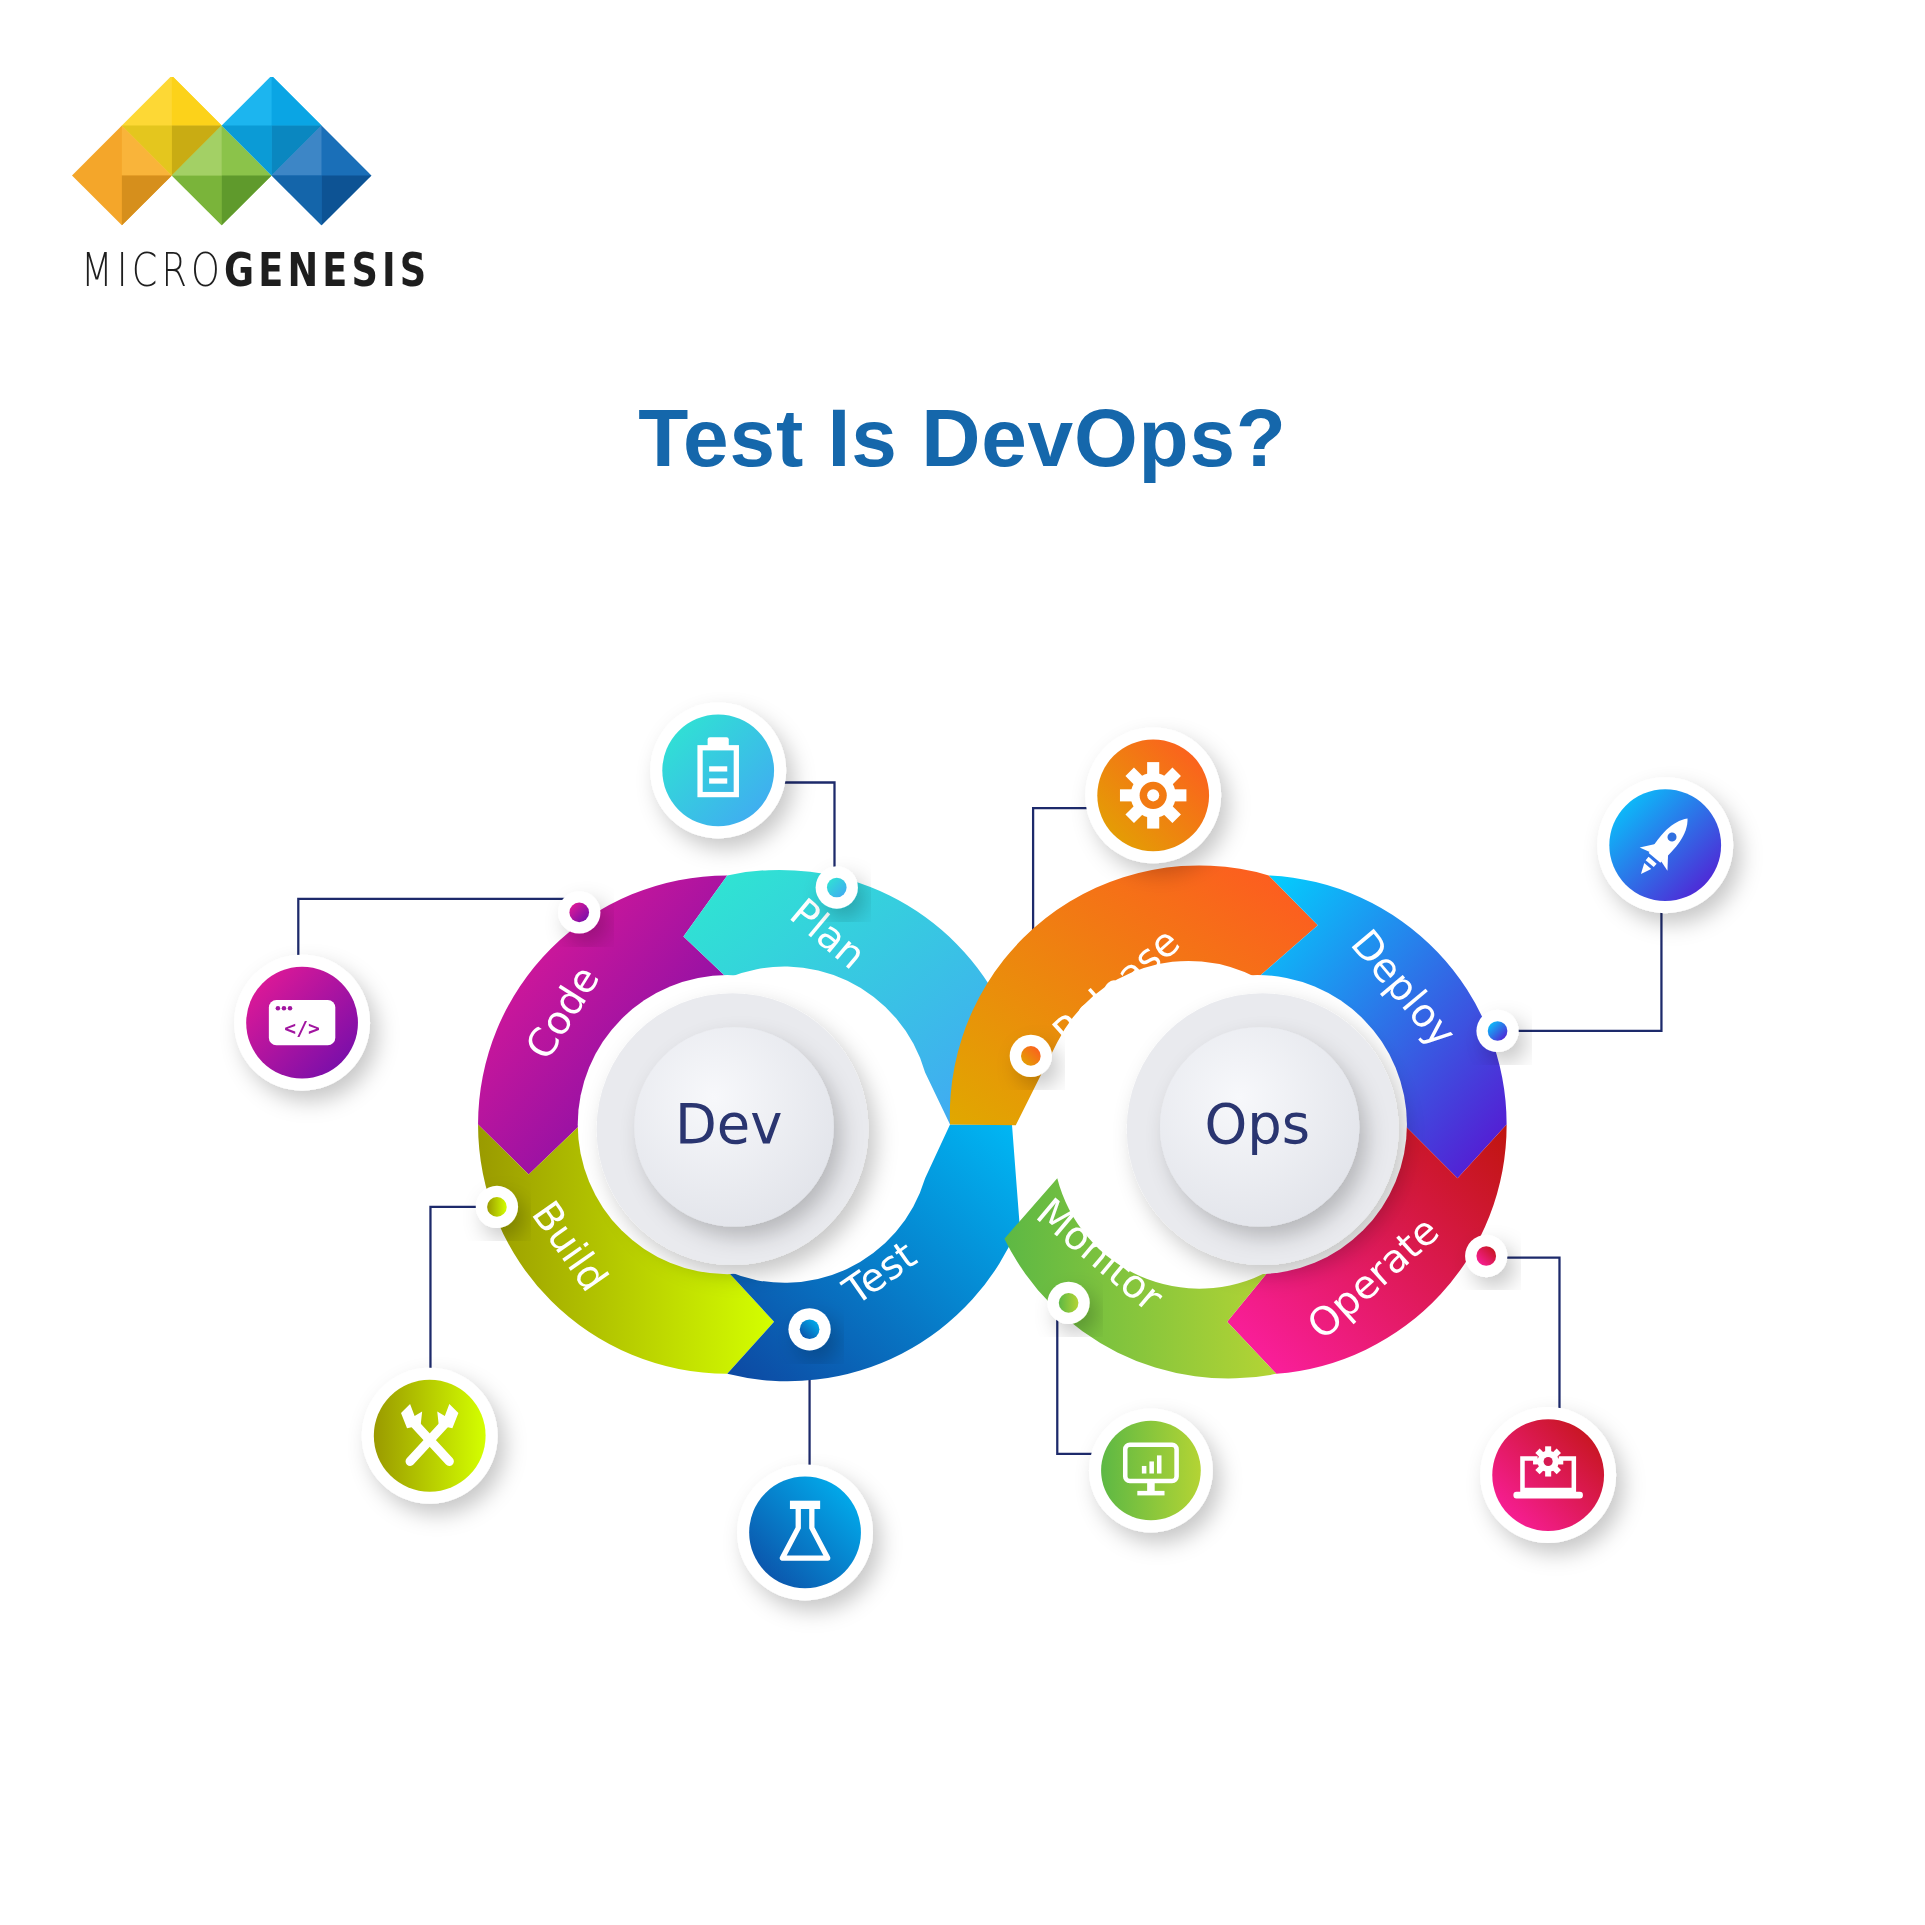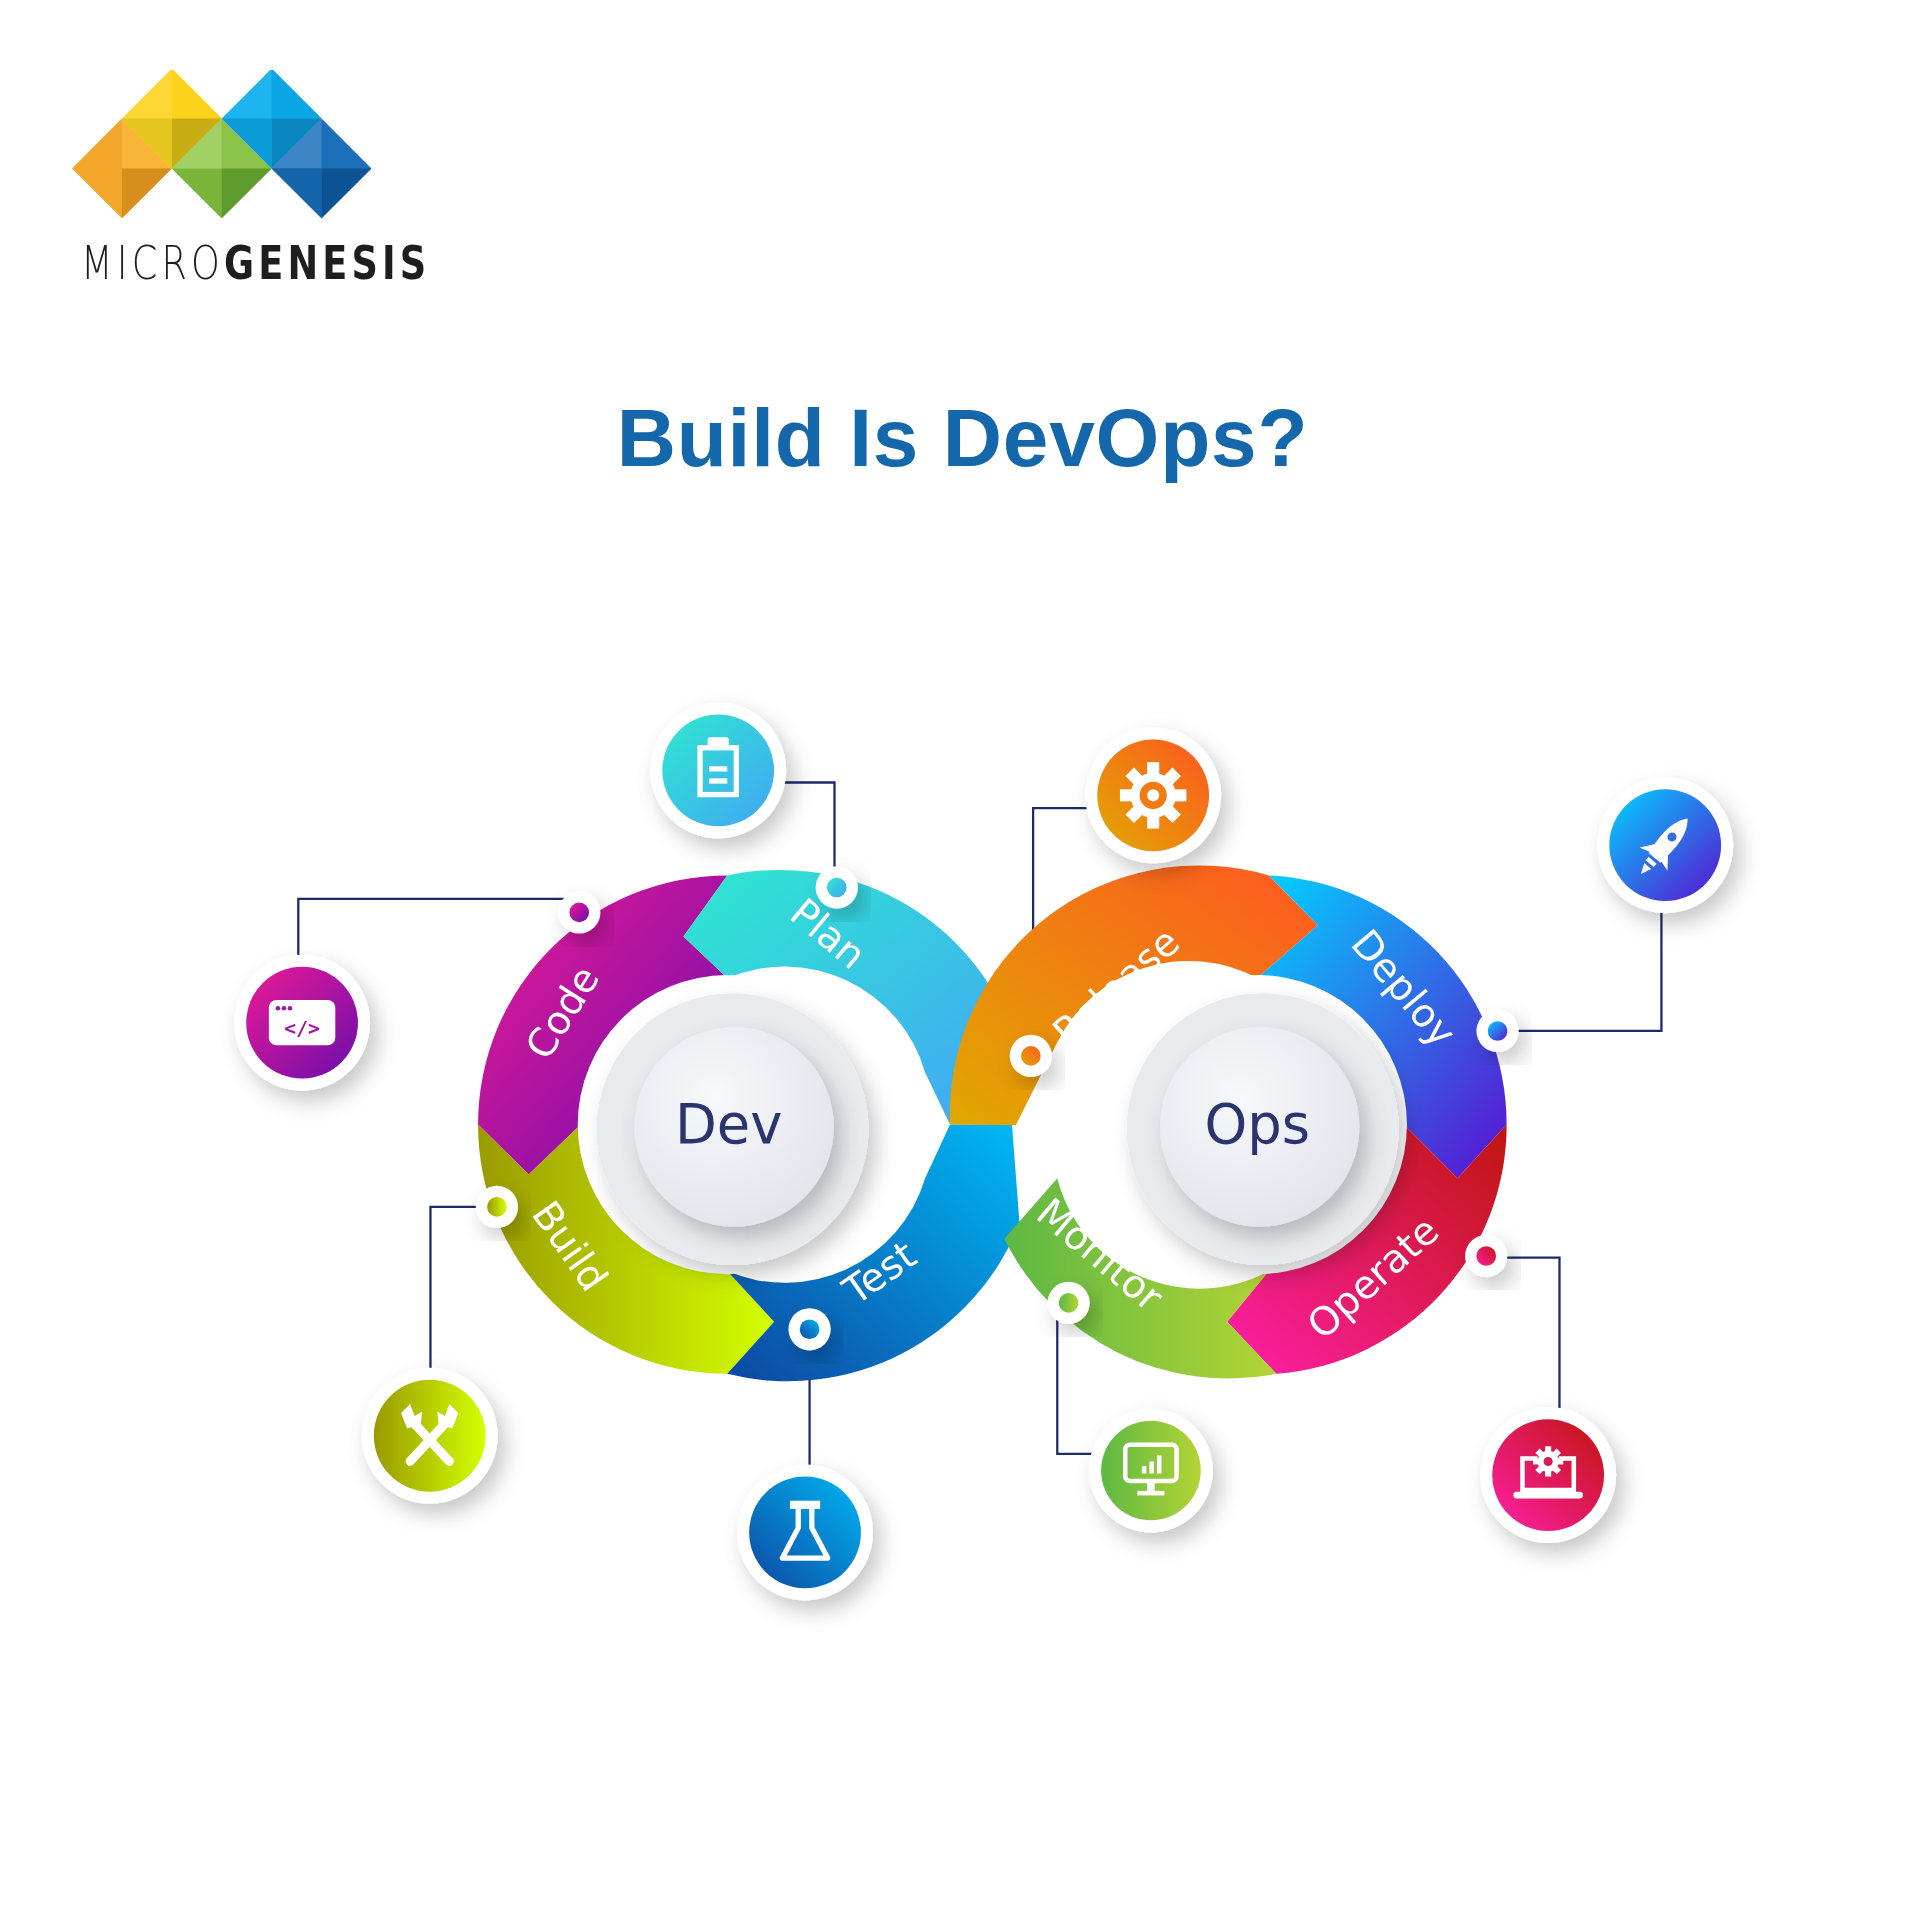--- a/index.html
+++ b/index.html
@@ -1,18 +1,18 @@
 <!DOCTYPE html>
 <html style="font-size:12px"><head>
 <meta charset="utf-8">
 <style>
   html,body{margin:0;padding:0;background:#ffffff;}
   body{width:1925px;height:1926px;position:relative;overflow:hidden;font-family:"Liberation Sans","DejaVu Sans",sans-serif;}
   .abs{position:absolute;}
-  #logo{left:72px;top:70px;width:310px;height:219px;}
+  #logo{left:72px;top:77px;width:310px;height:219px;}
   #logo-text{position:absolute;left:9px;top:165px;font-size:47px;letter-spacing:5.3px;color:#1e1e1e;white-space:nowrap;font-family:"DejaVu Sans","Liberation Sans",sans-serif;transform:scaleX(0.78);transform-origin:left top;}
   #logo-text .light{font-weight:300;}
   #logo-text .bold{font-weight:700;}
   #title{left:0;width:1925px;top:391px;text-align:center;font-size:82px;font-weight:700;color:#1567ab;letter-spacing:0.8px;}
   svg.diagram{position:absolute;left:0;top:0;width:1925px;height:1926px;}
   .seglabel{font-family:"DejaVu Sans","Liberation Sans",sans-serif;font-size:52px;fill:#ffffff;}
   .centerlabel{font-family:"DejaVu Sans","Liberation Sans",sans-serif;font-size:72px;fill:#2a3570;}
 </style>
 </head>
 <body>
@@ -40,21 +40,21 @@
     <polygon points="264,64 330,64 264,130" fill="#0a87c0"></polygon>
 
     <polygon points="264,130 330,64 396,130 330,196" fill="#1a6fb8"></polygon>
     <polygon points="264,130 330,64 330,130" fill="#3d86c6"></polygon>
     <polygon points="330,130 396,130 330,196" fill="#0d5394"></polygon>
     <polygon points="264,130 330,130 330,196" fill="#1465aa"></polygon>
   </svg>
   <div id="logo-text"><span class="light">MICRO</span><span class="bold">GENESIS</span></div>
 </div>
 
-<div id="title" class="abs">Build Is DevOps?</div>
+<div id="title" class="abs">Test Is DevOps?</div>
 
 <svg class="diagram" viewBox="0 0 2549 2550">
   <defs>
     <linearGradient id="gPlan" x1="0" y1="0" x2="1" y2="1">
         <stop offset="0" stop-color="#2ee8d0"></stop>
         <stop offset="1" stop-color="#42a5f5"></stop>
       </linearGradient>
     <linearGradient id="gCode" x1="0" y1="0" x2="1" y2="1">
         <stop offset="0" stop-color="#ec1a94"></stop>
         <stop offset="1" stop-color="#6a0dad"></stop>

